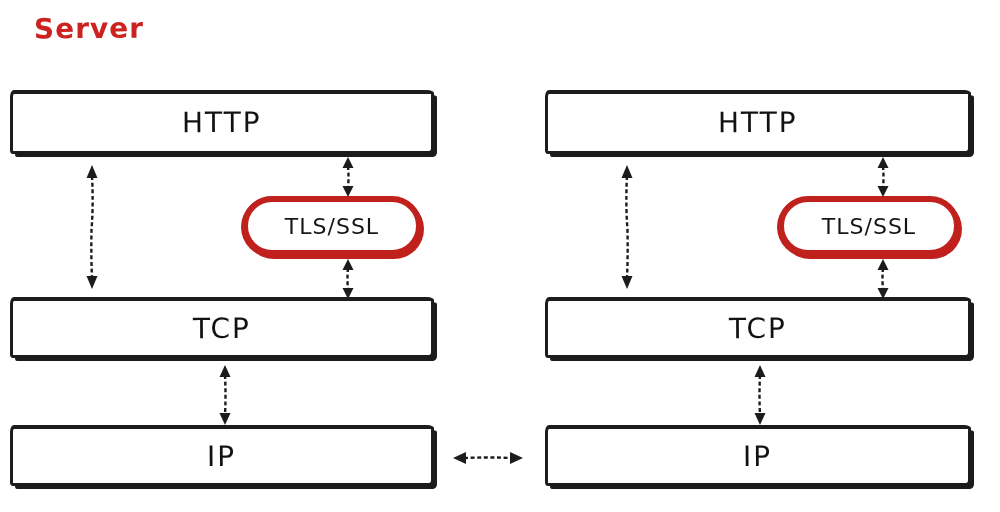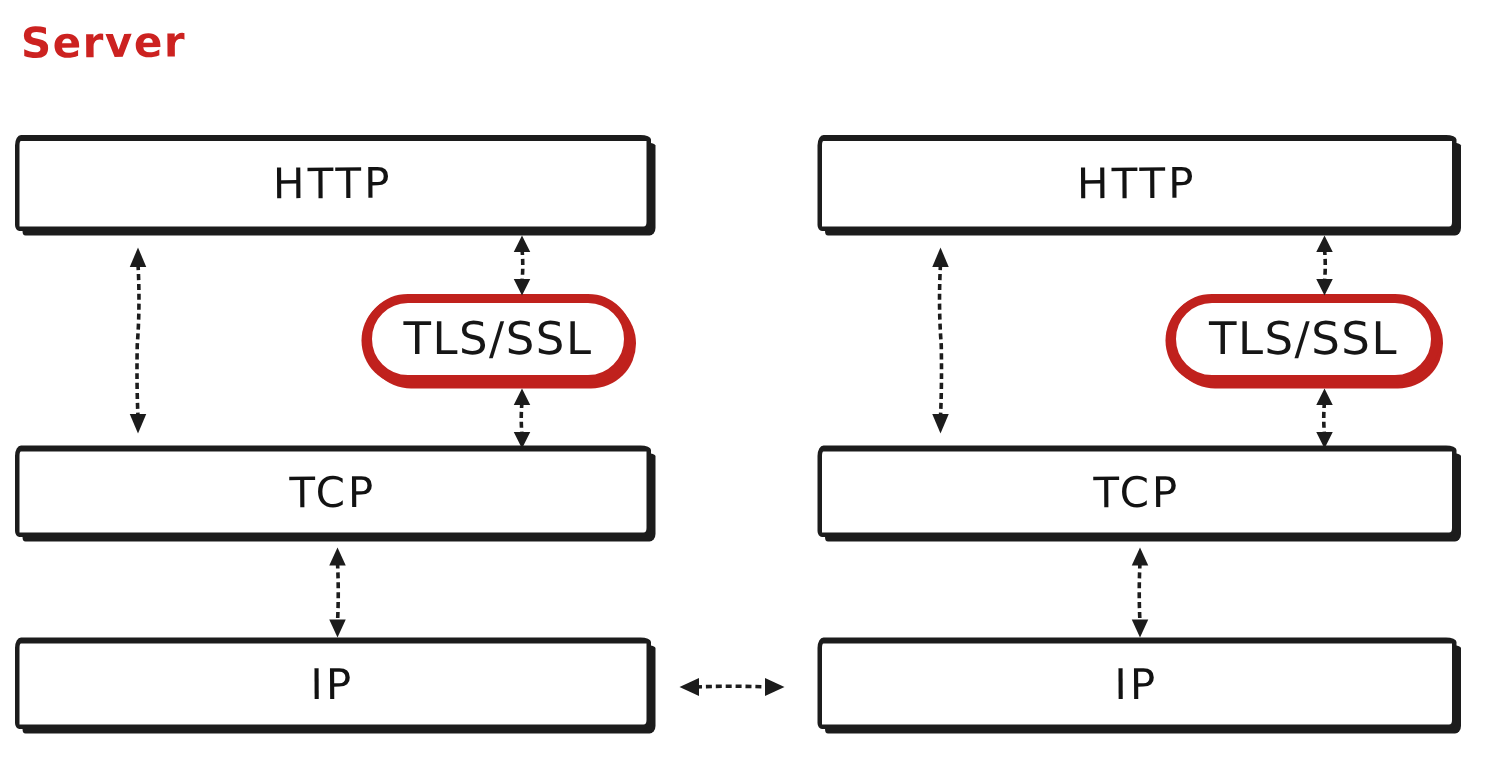--- a/index.html
+++ b/index.html
@@ -17,20 +17,21 @@
     font-family:"DejaVu Sans","Liberation Sans",sans-serif;
     overflow:hidden;
   }
   .col-title{
     position:absolute;
     font-size:28px;
     font-weight:bold;
     letter-spacing:1px;
     color:var(--label-red);
     transform:rotate(-0.4deg);
+    margin-left:20px;
   }
   .layer-box{
     position:absolute;
     background:#fff;
     border:3px solid var(--ink);
     border-top-width:4px;
     box-shadow:4px 4px 0 -1px var(--ink);
     border-radius:4px 7px 5px 3px / 7px 3px 6px 4px;
     display:flex;align-items:center;justify-content:center;
     font-size:28px;
@@ -38,21 +39,21 @@
     color:#121212;
   }
   .layer-box .lbl{transform:rotate(-0.3deg);}
   .tls-box{
     position:absolute;
     background:#fff;
     border:6px solid var(--accent);
     border-radius:30px;
     box-shadow:2px 3px 0 0 var(--accent), -1px 1px 0 0 var(--accent);
     display:flex;align-items:center;justify-content:center;
-    font-size:30px;
+    font-size:22px;
     letter-spacing:1px;
     color:#161616;
   }
   .arrow{position:absolute;}
   .arrow svg{display:block;}
   .arrow .head{fill:var(--ink);}
   .arrow .shaft{
     stroke:var(--ink);
     stroke-width:2.4;
     stroke-dasharray:4 2.6;

